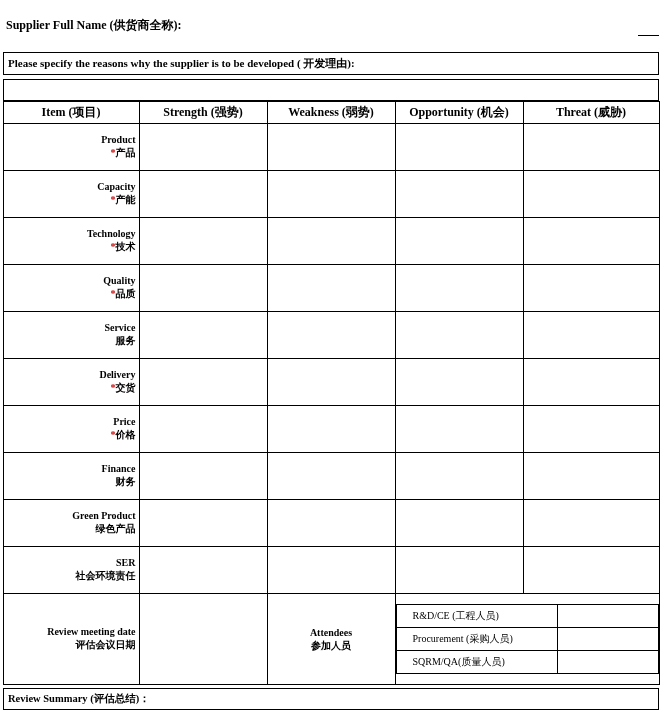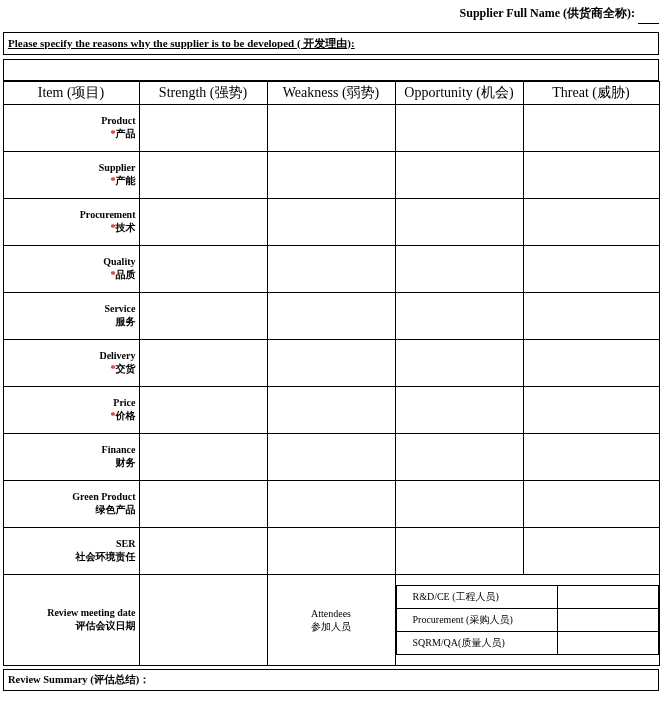--- a/index.html
+++ b/index.html
@@ -9,62 +9,61 @@
     font-family:"Liberation Serif", serif;
     font-size:11px;
     color:#000;
   }
   .page{
     width:662px;
     box-sizing:border-box;
     padding:4px 2px 0 2px;
   }
   table{border-collapse:collapse;}
-  .hdr-table{width:656px;margin:0 auto;text-align:right;}
+  .hdr-table{width:656px;margin:12px auto;}
   .hdr-table td{padding:1px 3px;vertical-align:bottom;}
   .hdr-label{font-weight:bold;font-size:12px;white-space:nowrap;}
   .hdr-line{border-bottom:1px solid #000;height:14px;}
   .sep-row td{height:4px;padding:0;}
 
   .band{
     width:656px;margin:4px auto 0 auto;
     border:1px solid #000;
     box-sizing:border-box;
-    text-decoration:underline;
   }
   .band .inner{padding:3px 4px;font-weight:bold;font-size:11px;}
 
   .main{
     width:656px;margin:0 auto;
     table-layout:fixed;
   }
   .main td, .main th{
     border:1px solid #000;
     font-size:10px;
     padding:2px 3px;
     vertical-align:middle;
   }
   .main th{
-    font-weight:normal;
+    font-weight:bold;
     text-align:center;
     height:16px;
-    font-size:14px;
+    font-size:12px;
   }
   .item-cell{
     text-align:right;
     font-weight:bold;
     line-height:1.25;
     height:42px;
     width:136px;
   }
   .star{color:#cc0000;}
   .blank{background:#fff;}
   .attendee-label{
     text-align:center;
-    font-weight:normal;
+    font-weight:bold;
     line-height:1.3;
   }
   .sub-tbl{width:100%;border-collapse:collapse;}
   .sub-tbl td{
     border:1px solid #000;
     font-size:10px;
     padding:2px 16px;
     height:18px;
   }
   .sub-tbl td.k{width:128px;font-weight:normal;}
@@ -126,32 +125,32 @@
         <span class="star">*</span><span>产品</span>
       </td>
       <td class="blank"></td>
       <td class="blank"></td>
       <td class="blank"></td>
       <td class="blank"></td>
     </tr>
 
     <tr>
       <td class="item-cell">
-        <span>Supplier</span><br>
+        <span>Capacity</span><br>
         <span class="star">*</span><span>产能</span>
       </td>
       <td class="blank"></td>
       <td class="blank"></td>
       <td class="blank"></td>
       <td class="blank"></td>
     </tr>
 
     <tr>
       <td class="item-cell">
-        <span>Procurement</span><br>
+        <span>Technology</span><br>
         <span class="star">*</span><span>技术</span>
       </td>
       <td class="blank"></td>
       <td class="blank"></td>
       <td class="blank"></td>
       <td class="blank"></td>
     </tr>
 
     <tr>
       <td class="item-cell">

